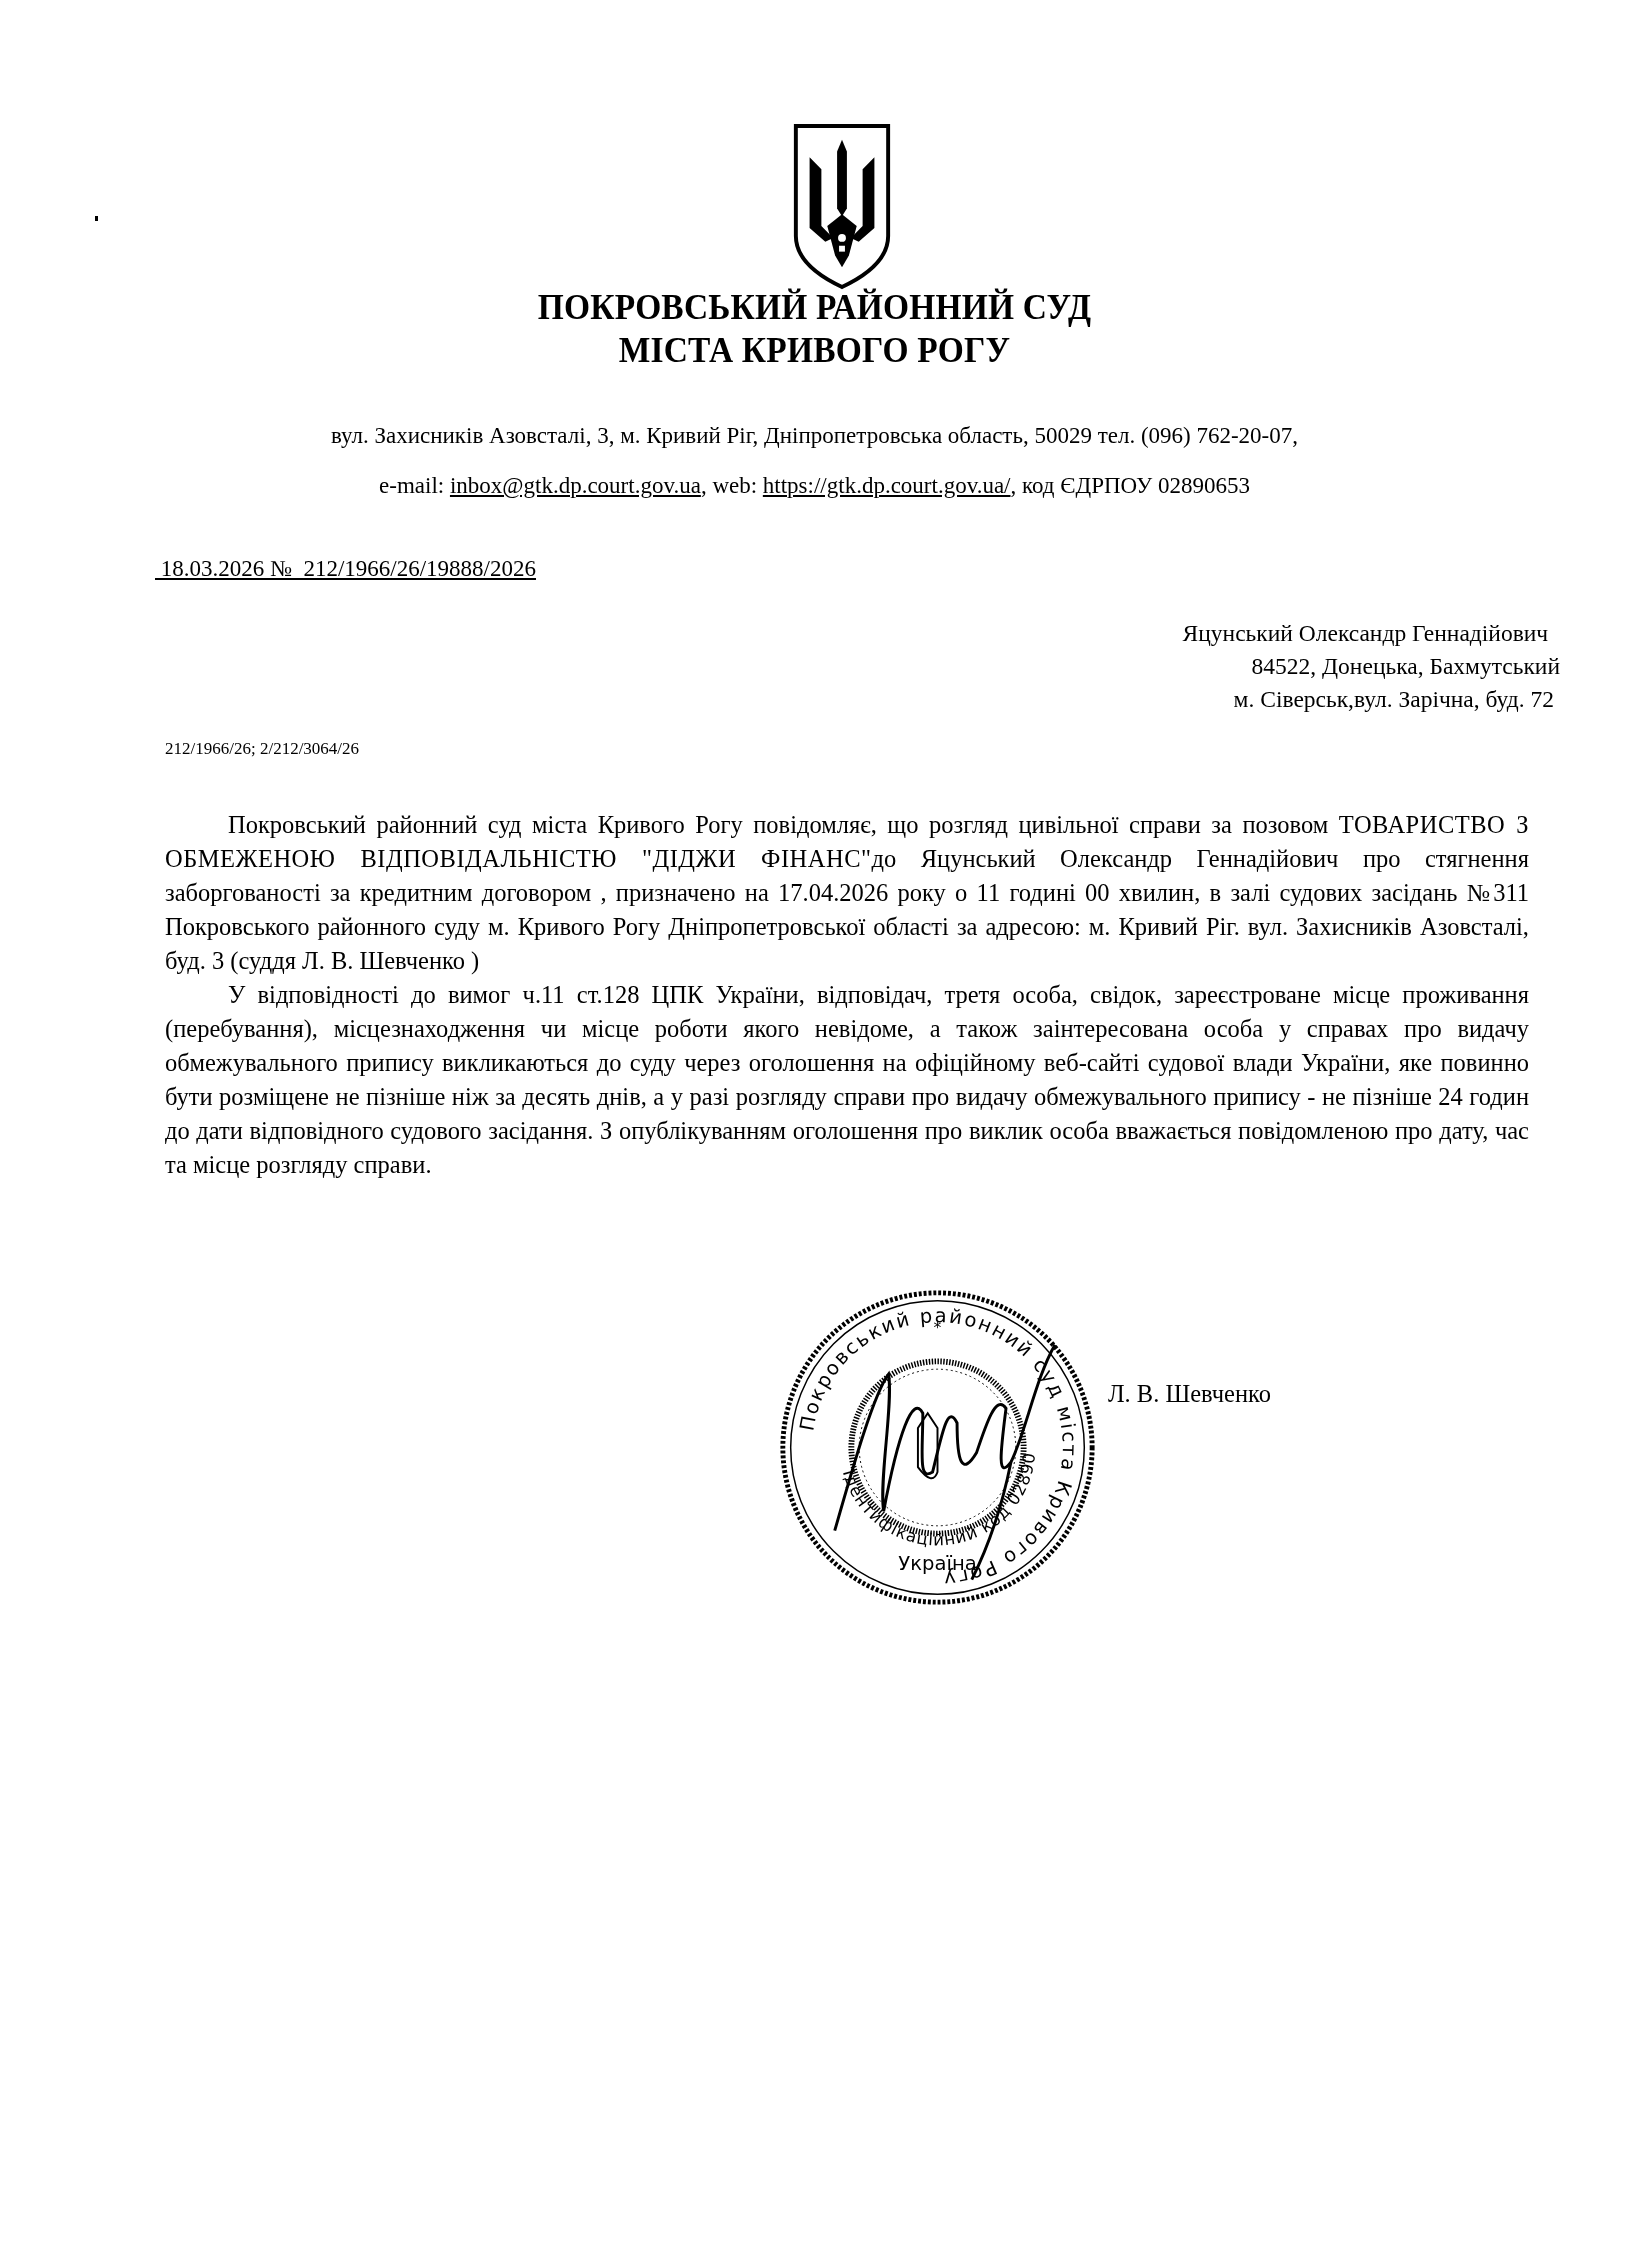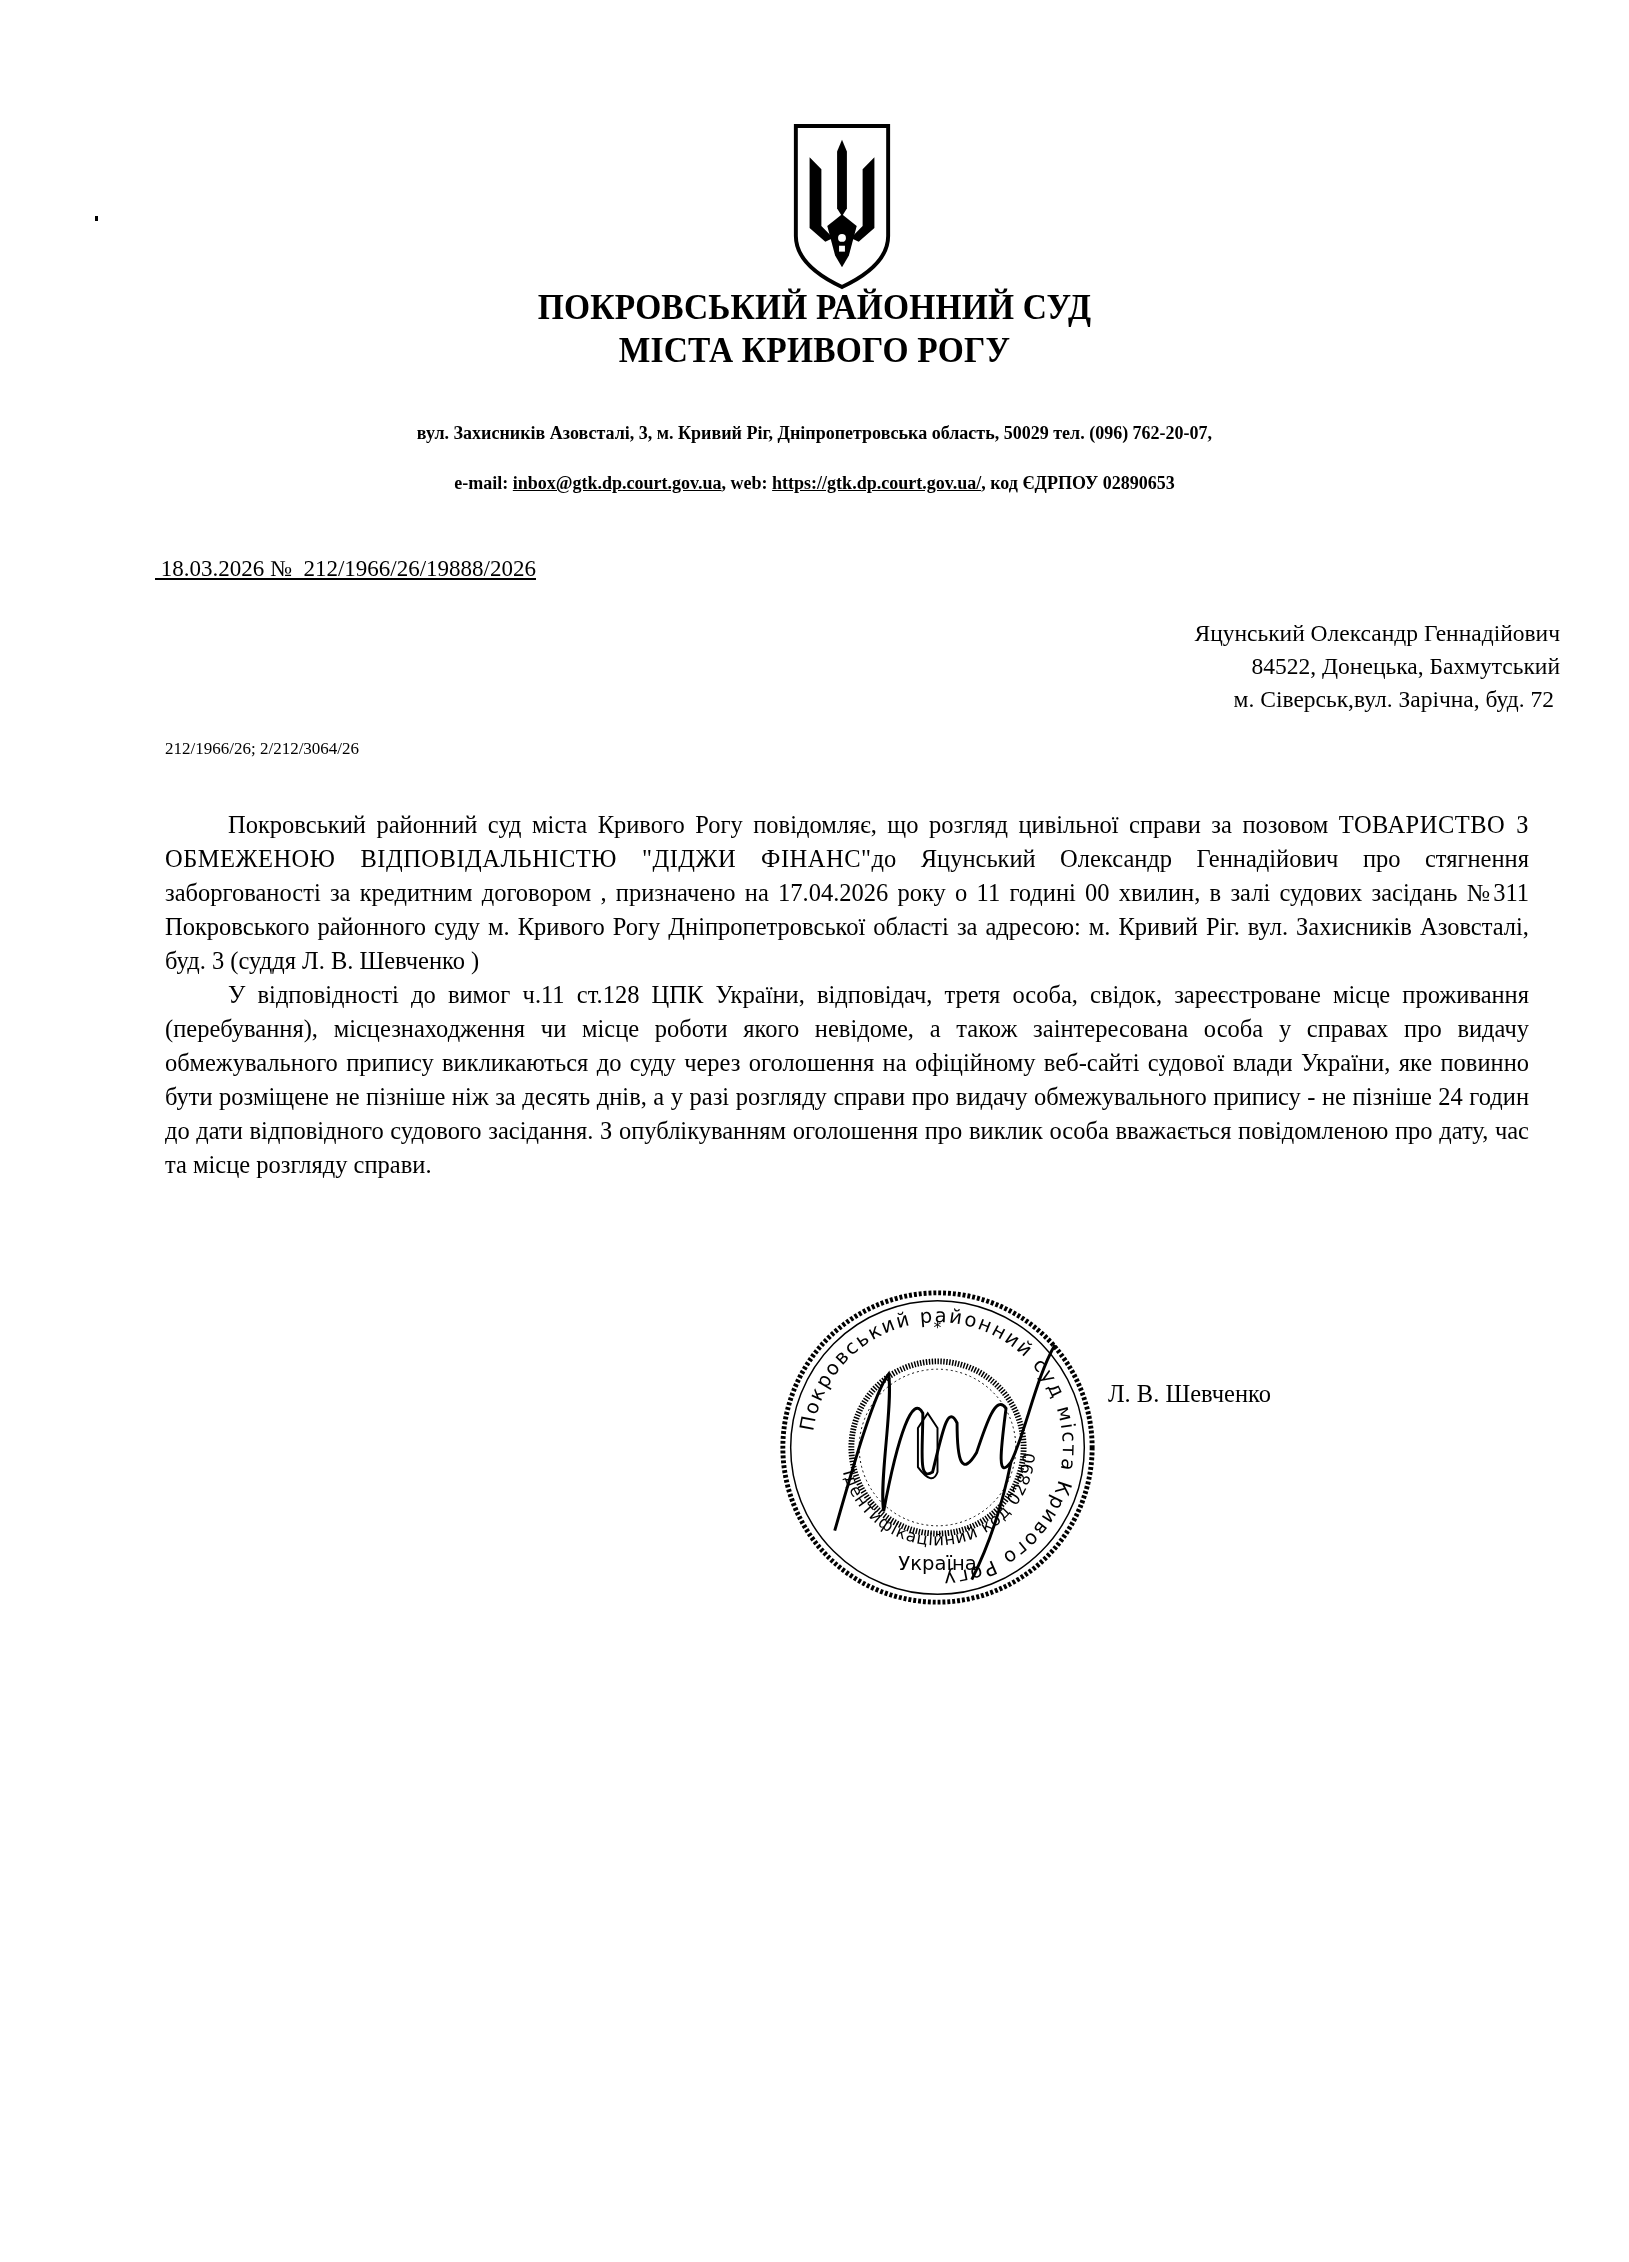--- a/index.html
+++ b/index.html
@@ -9,31 +9,31 @@
 
   .speck { position: absolute; left: 95px; top: 216px; width: 2.9px; height: 4.9px; background: #000; }
 
   .emblem { position: absolute; left: 788px; top: 118px; width: 108px; height: 173px; }
 
   .court-title { position: absolute; left: 0; width: 1629px; text-align: center;
                  font-weight: bold; font-size: 36px; letter-spacing: 0.2px; transform: scaleX(0.93); }
   .court-title.l1 { top: 286px; }
   .court-title.l2 { top: 329px; }
 
-  .contact { position: absolute; left: 0; width: 1629px; text-align: center; font-size: 18px; font-weight: bold; }
+  .contact { position: absolute; left: 0; width: 1629px; text-align: center; font-size: 23px; }
   .contact.l1 { top: 423px; }
   .contact.l2 { top: 473px; }
   .contact a { color: #000; text-decoration: underline; }
 
   .outgoing { position: absolute; left: 155px; top: 556px; font-size: 23px;
               text-decoration: underline; white-space: pre; }
 
   .addressee { position: absolute; right: 69px; top: 617px; font-size: 23.5px; line-height: 33px; text-align: left; }
   .addressee .line { display: block; white-space: nowrap; }
-  .addressee .l1 { margin-left: 8px; text-align: right; }
+  .addressee .l1 { margin-left: 0; }
   .addressee .l2 { margin-left: 69px; }
   .addressee .l3 { margin-left: 51px; }
 
   .case-numbers { position: absolute; left: 165px; top: 739px; font-size: 17px; }
 
   .body-text { position: absolute; left: 165px; top: 808px; width: 1364px;
                font-size: 24.5px; line-height: 34px; text-align: justify; }
   .body-text p { margin: 0; text-indent: 63px; }
   .body-text .caps { letter-spacing: 0.5px; }
   .body-text b { font-weight: normal; }

